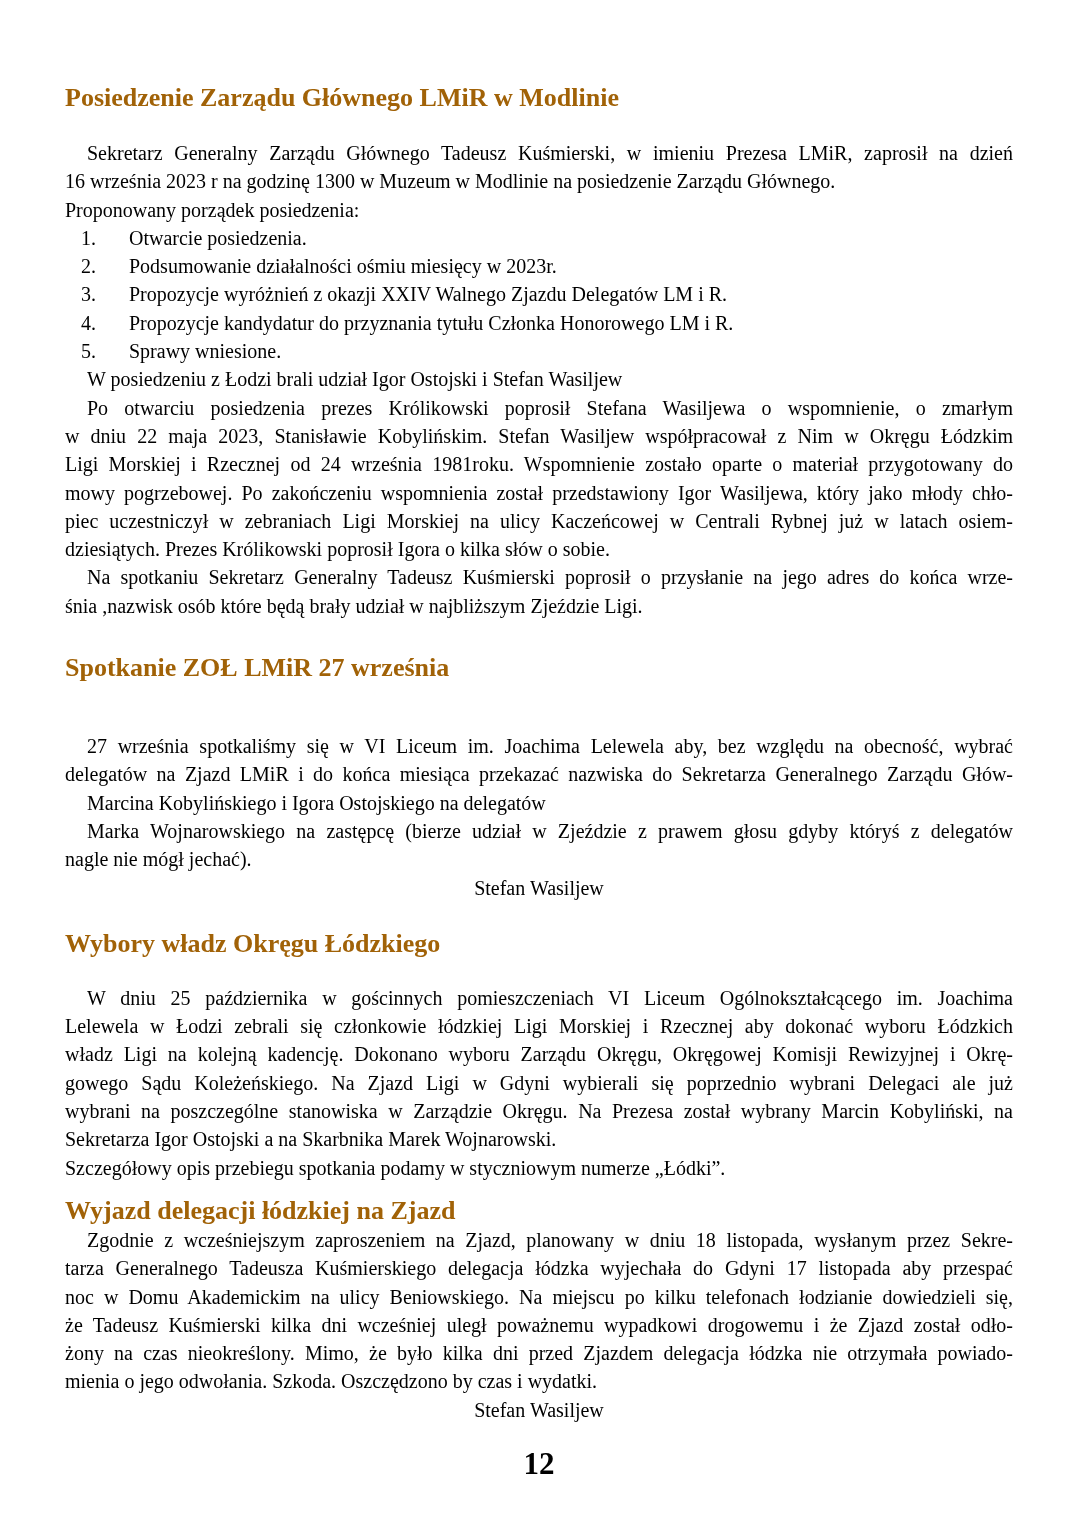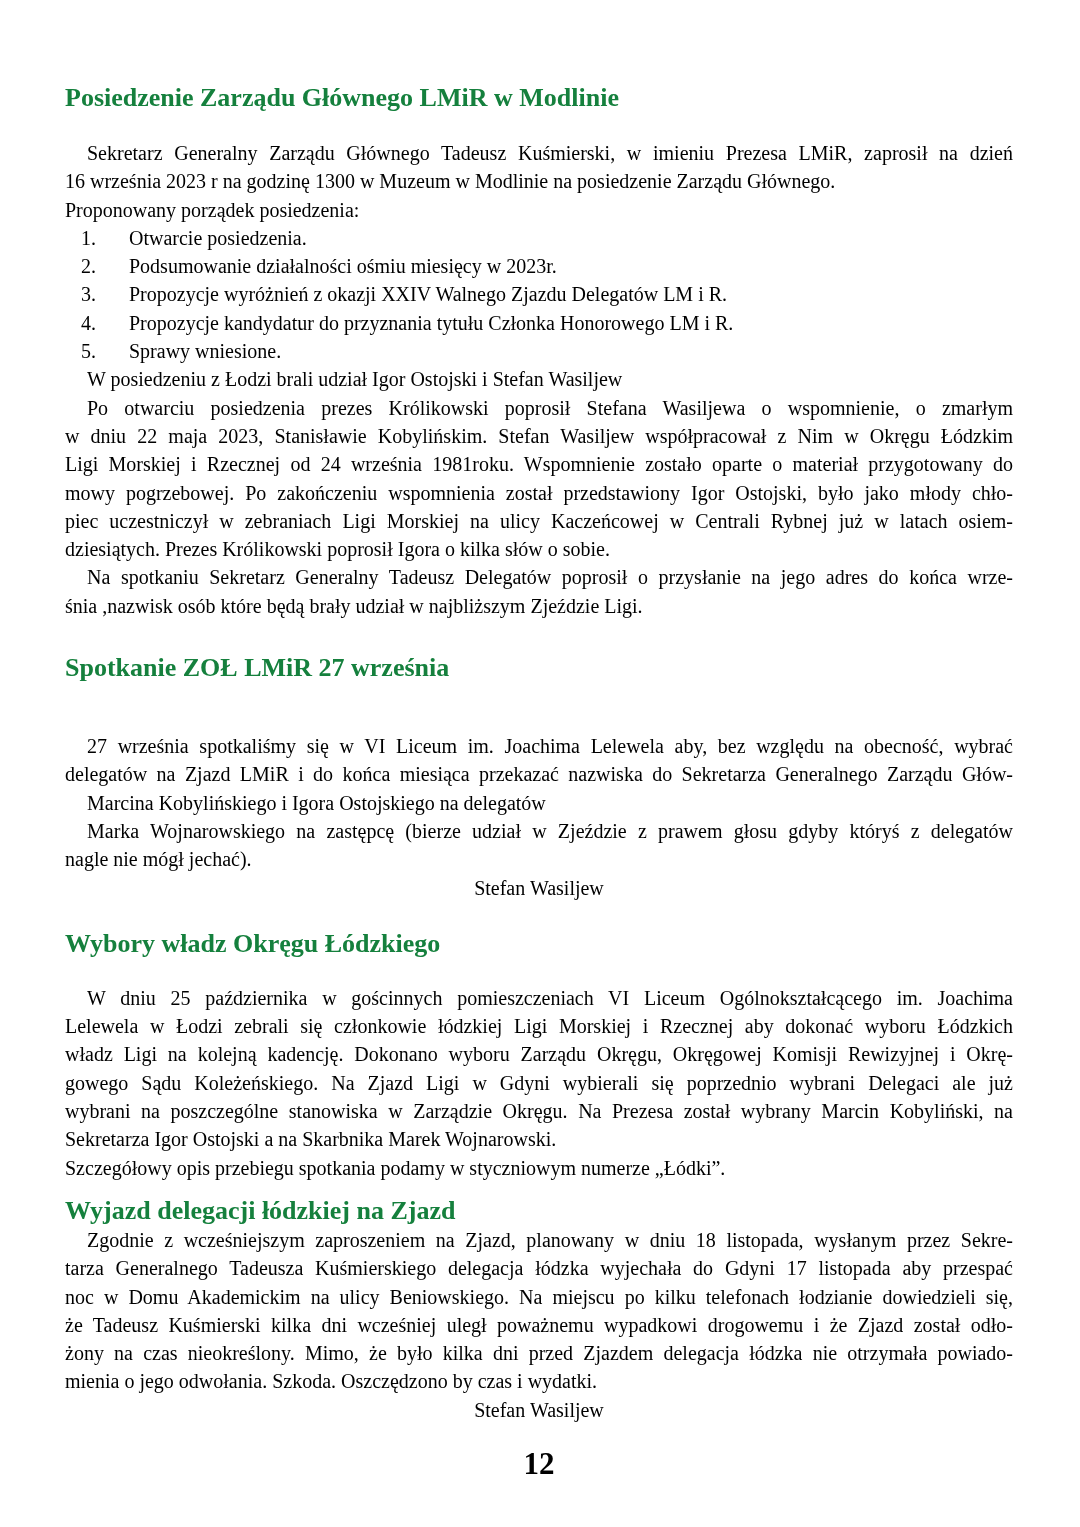--- a/index.html
+++ b/index.html
@@ -11,21 +11,21 @@
   }
   .page {
     box-sizing: border-box;
     width: 1080px; height: 1527px;
     padding: 83px 67px 0 65px;
     overflow: hidden;
     background: #ffffff;
   }
   .heading {
     font-size: 26px; font-weight: bold; line-height: 30px;
-    margin: 0; color: #15803d;
+    margin: 0; color: #a16207;
   }
   .h1 { margin-bottom: 26px; }
   .h2 { margin-top: 33px; margin-bottom: 49px; }
   .h3 { margin-top: 27px; margin-bottom: 25px; }
   .h4 { margin-top: 14px; margin-bottom: 0; }
   .para, .list, .signature { font-size: 20px; line-height: 28.3px; margin: 0; }
   .line { min-height: 28.3px; }
   .just { text-align: justify; text-align-last: justify; text-justify: inter-word; }
   .indent { text-indent: 22px; }
   .li { display: flex; }
@@ -73,26 +73,26 @@
             <span class="litext">Sprawy wniesione.</span>
           </div>
         </div>
         <div class="para">
           <div class="line indent">W posiedzeniu z Łodzi brali udział Igor Ostojski i Stefan Wasiljew</div>
         </div>
         <div class="para">
           <div class="line just indent">Po otwarciu posiedzenia prezes Królikowski poprosił Stefana Wasiljewa o wspomnienie, o zmarłym</div>
           <div class="line just">w dniu 22 maja 2023, Stanisławie Kobylińskim. Stefan Wasiljew współpracował z Nim w Okręgu Łódzkim</div>
           <div class="line just">Ligi Morskiej i Rzecznej od 24 września 1981roku. Wspomnienie zostało oparte o materiał przygotowany do</div>
-          <div class="line just">mowy pogrzebowej. Po zakończeniu wspomnienia został przedstawiony Igor Ostojski, było jako młody chło-</div>
+          <div class="line just">mowy pogrzebowej. Po zakończeniu wspomnienia został przedstawiony Igor Wasiljewa, który jako młody chło-</div>
           <div class="line just">piec uczestniczył w zebraniach Ligi Morskiej na ulicy Kaczeńcowej w Centrali Rybnej już w latach osiem-</div>
           <div class="line">dziesiątych. Prezes Królikowski poprosił Igora o kilka słów o sobie.</div>
         </div>
         <div class="para">
-          <div class="line just indent">Na spotkaniu Sekretarz Generalny Tadeusz Delegatów poprosił o przysłanie na jego adres do końca wrze-</div>
+          <div class="line just indent">Na spotkaniu Sekretarz Generalny Tadeusz Kuśmierski poprosił o przysłanie na jego adres do końca wrze-</div>
           <div class="line">śnia ,nazwisk osób które będą brały udział w najbliższym Zjeździe Ligi.</div>
         </div>
       </section>
       <section>
         <h2 class="heading h2">Spotkanie ZOŁ LMiR 27 września</h2>
         <div class="para">
           <div class="line just indent">27 września spotkaliśmy się w VI Liceum im. Joachima Lelewela aby, bez względu na obecność, wybrać</div>
           <div class="line just">delegatów na Zjazd LMiR i do końca miesiąca przekazać nazwiska do Sekretarza Generalnego Zarządu Głów-</div>
         </div>
         <div class="para">

